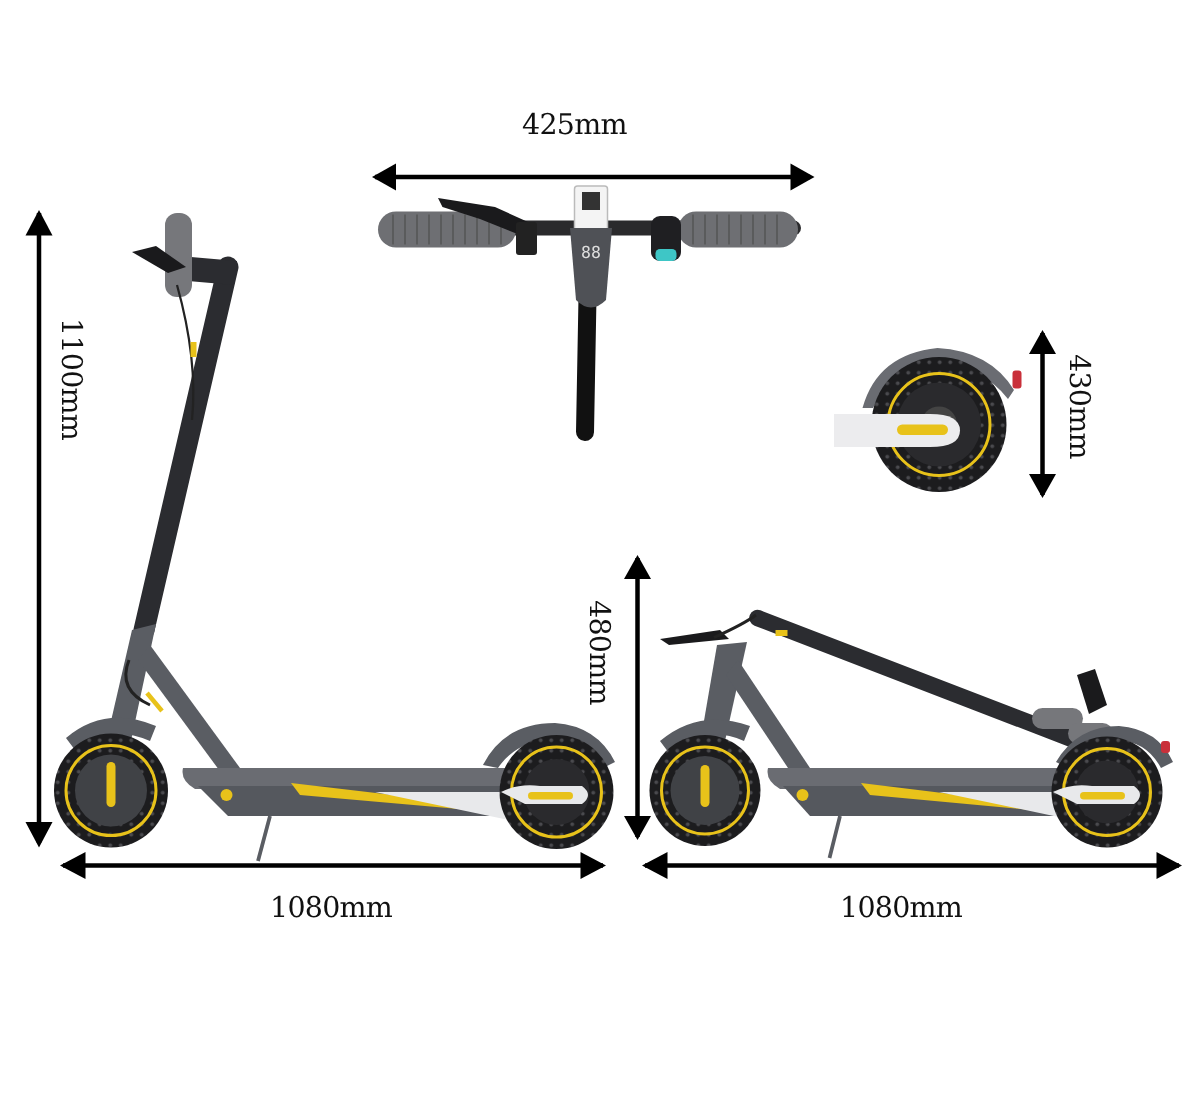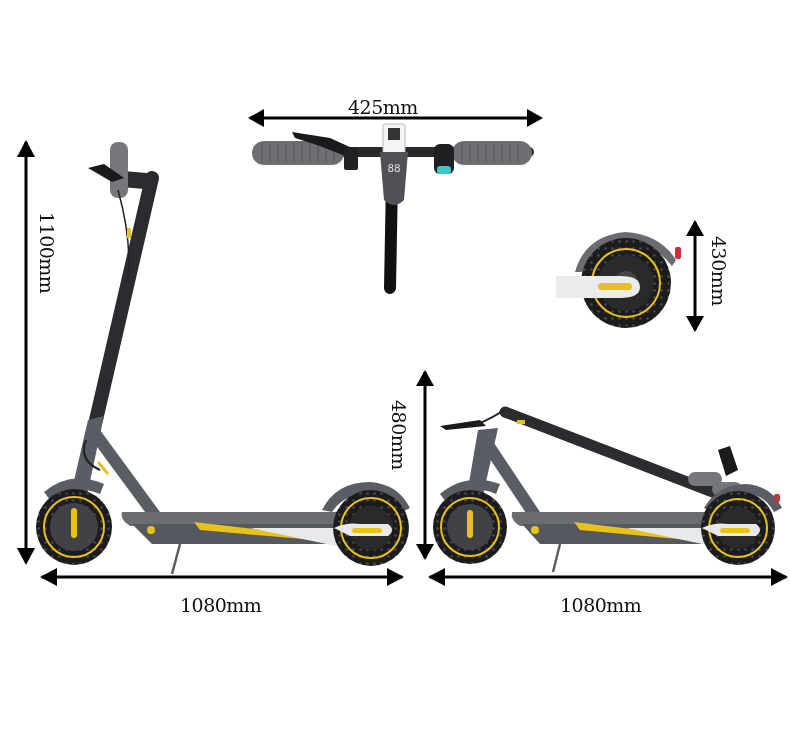--- a/index.html
+++ b/index.html
@@ -158,18 +158,18 @@
     <path d="M704,508 Q718,484 746,484 Q772,486 782,508 L774,512 Q764,494 746,494 Q722,496 712,512 z" fill="#5a5d63"></path>
     <circle cx="738" cy="528" r="37" fill="url(#holes)"></circle>
     <circle cx="738" cy="528" r="29" fill="none" stroke="#e8c21a" stroke-width="2"></circle>
     <circle cx="738" cy="528" r="21" fill="#2a2a2d"></circle>
     <path d="M702,528 Q714,522 728,524 L756,524 Q764,530 756,536 L718,536 z" fill="#e8e9eb"></path>
     <rect x="720" y="528" width="30" height="5" rx="2.5" fill="#e8c21a"></rect>
     <rect x="774" y="494" width="6" height="8" rx="2" fill="#c9303a"></rect>
   </g>
 </svg>
 
-<div class="label" style="left:348px; top:96px;">425mm</div>
+<div class="label" style="left:348px; top:72px;">425mm</div>
 <div class="label vlabel" style="left:58px; top:212px;">1100mm</div>
 <div class="label vlabel" style="left:730px; top:236px;">430mm</div>
 <div class="label vlabel" style="left:410px; top:400px;">480mm</div>
 <div class="label" style="left:180px; top:594px;">1080mm</div>
 <div class="label" style="left:560px; top:594px;">1080mm</div>
 
 </body></html>

